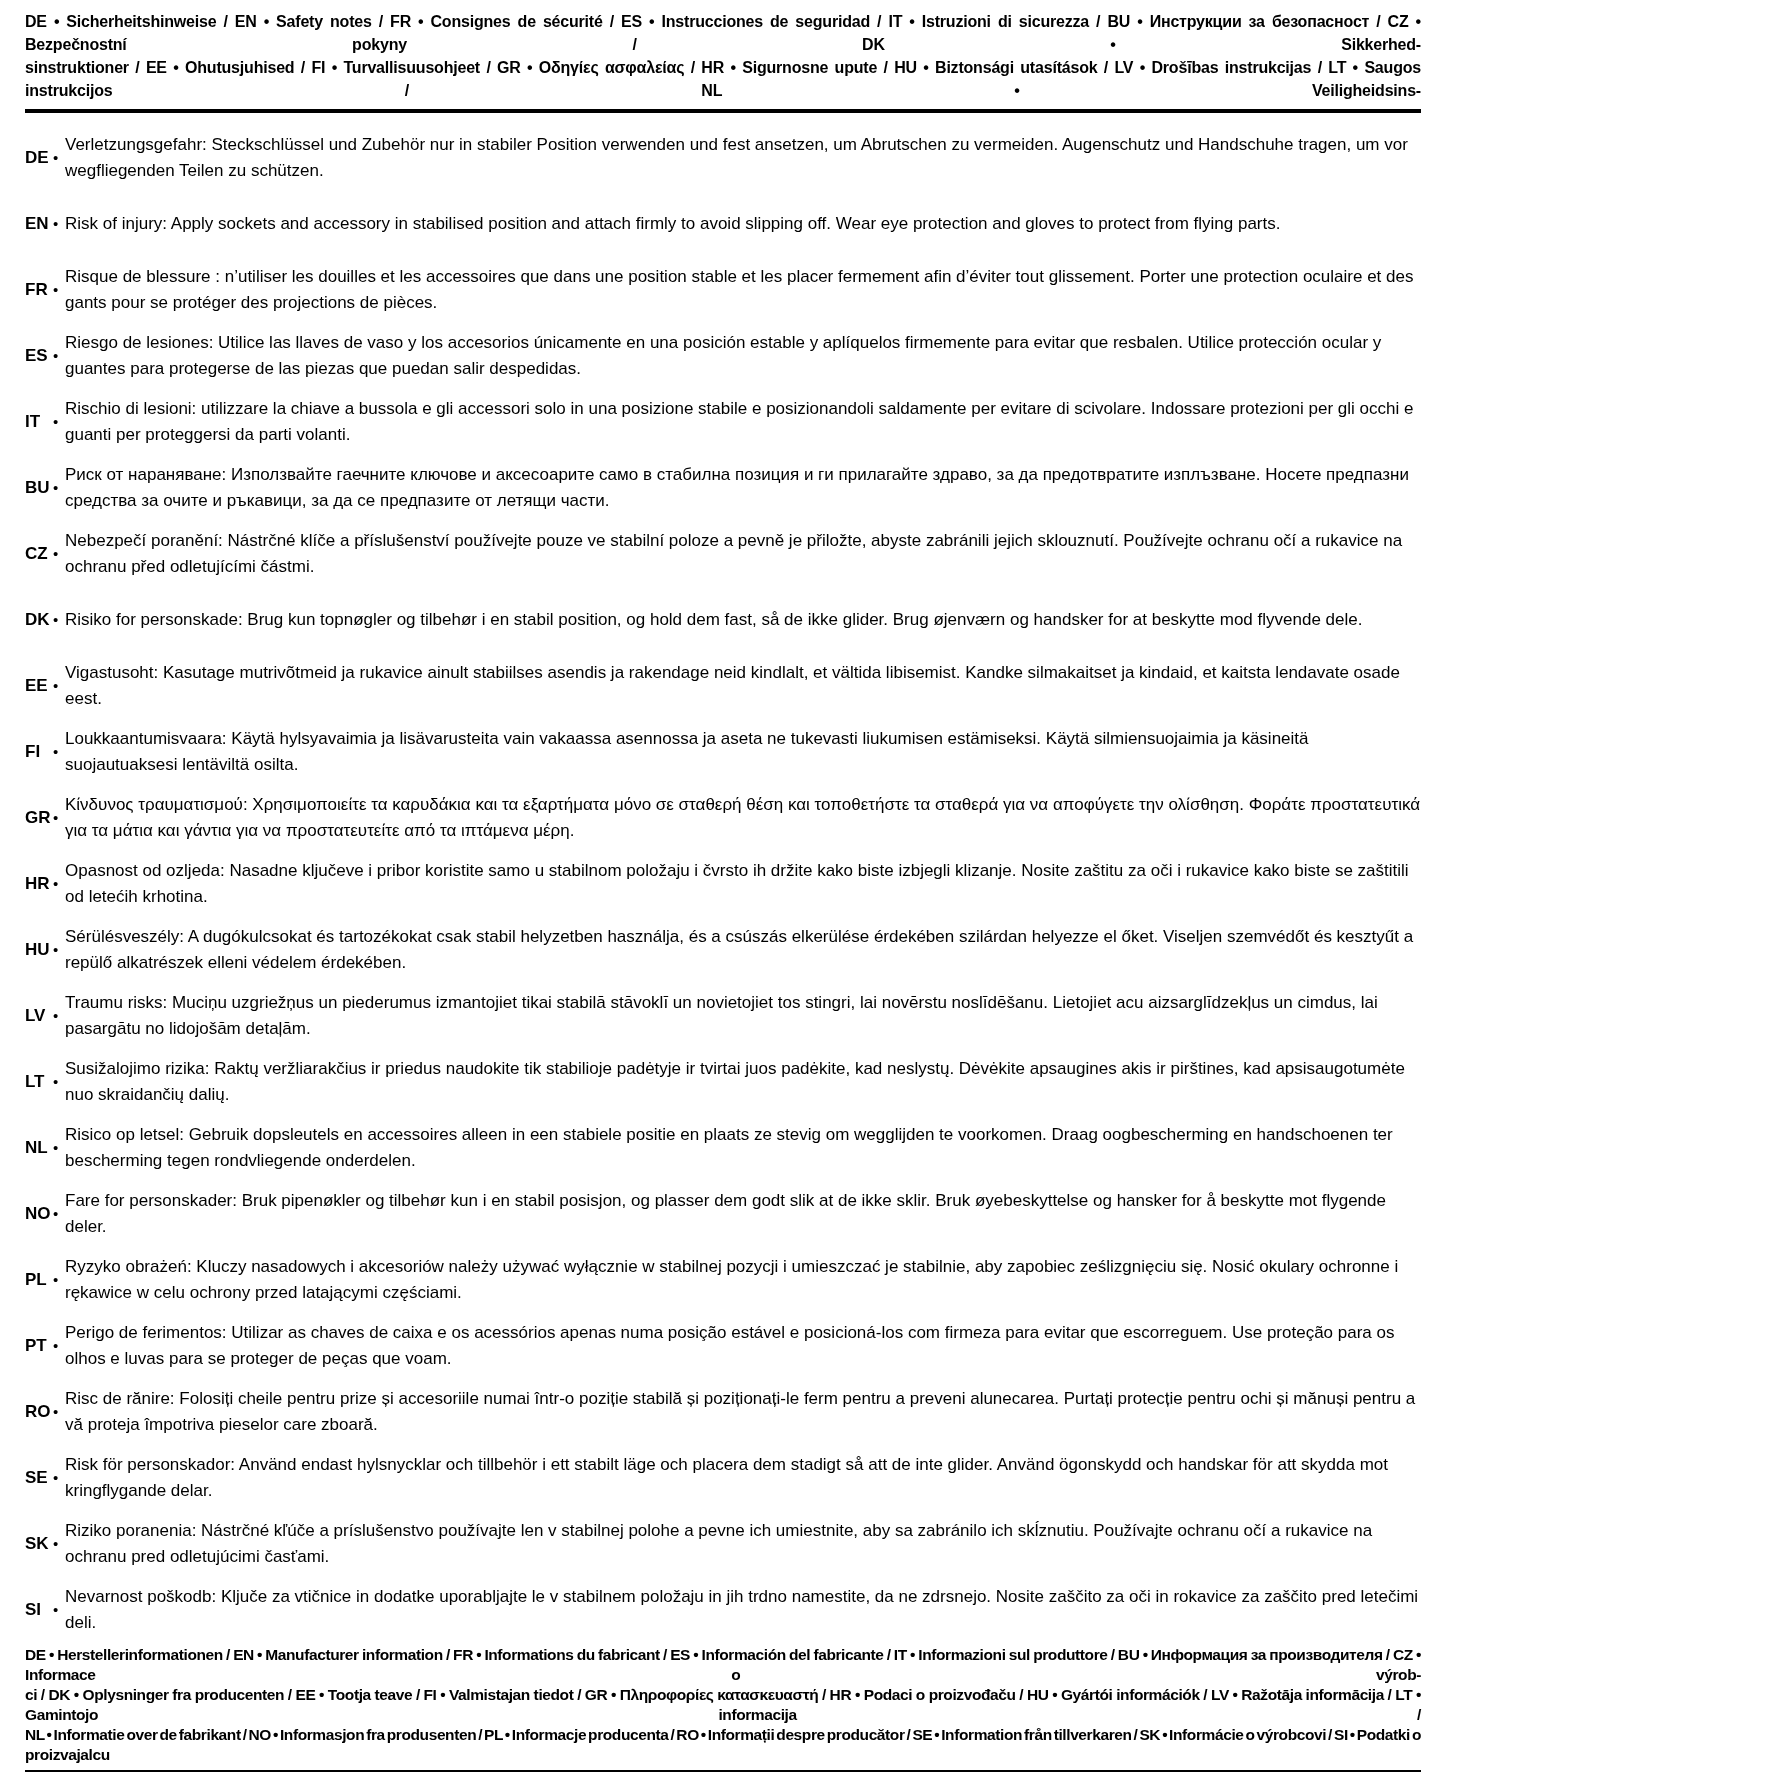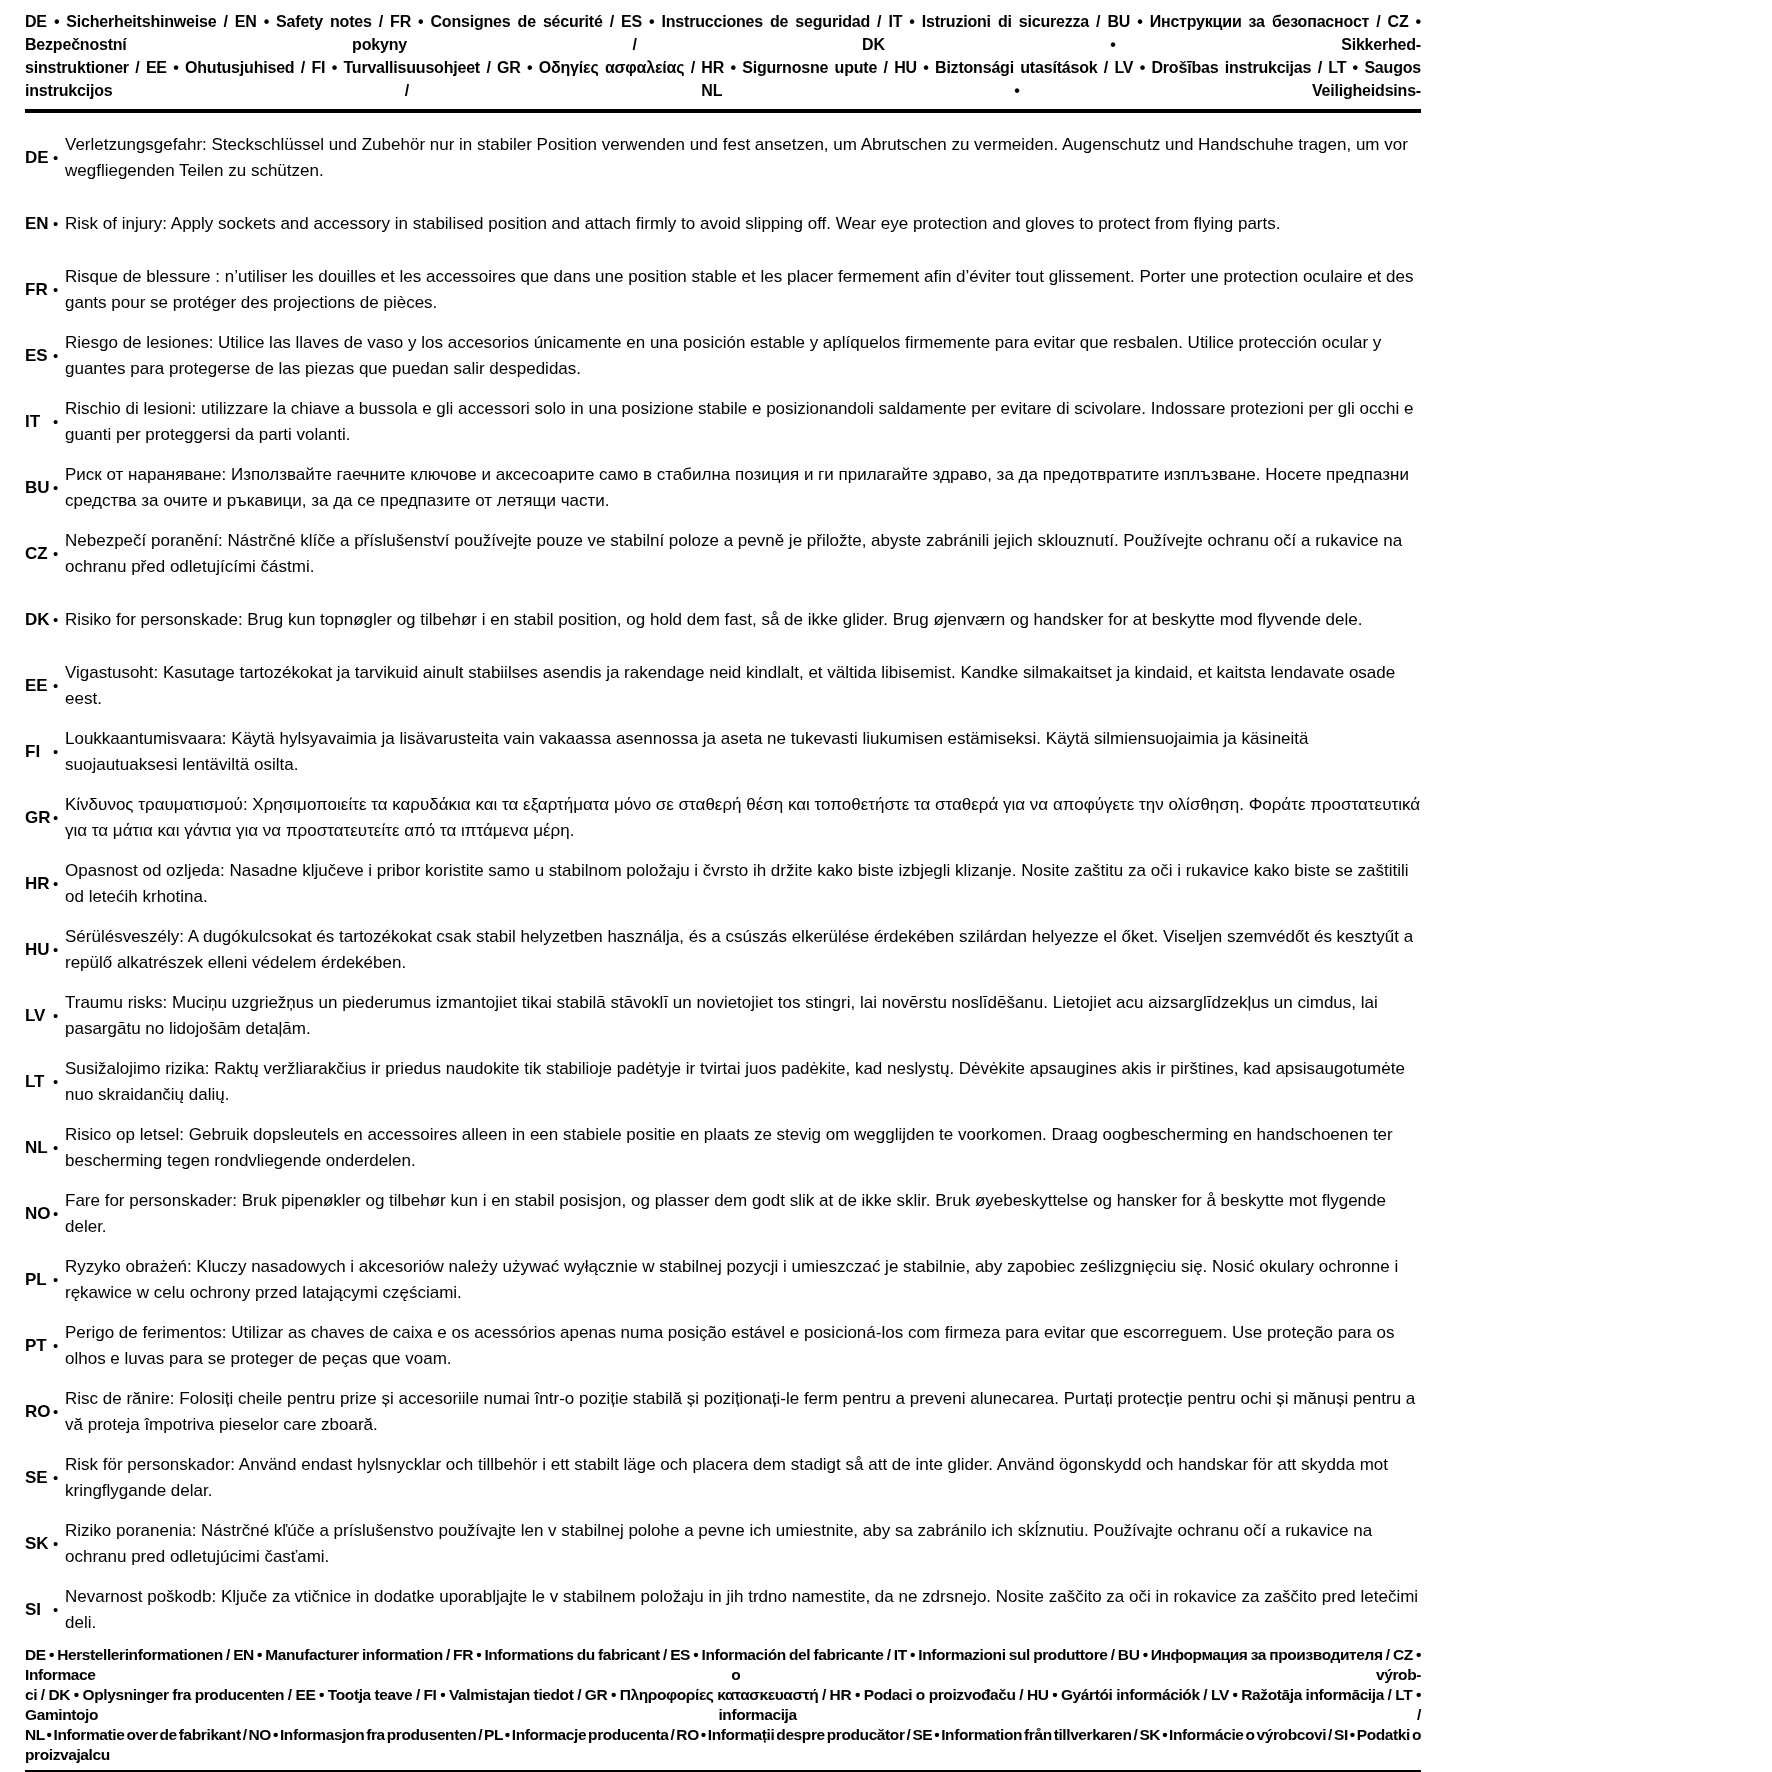--- a/index.html
+++ b/index.html
@@ -159,21 +159,21 @@
       <span class="text">Nebezpečí poranění: Nástrčné klíče a příslušenství používejte pouze ve stabilní poloze a pevně je přiložte, abyste zabránili jejich sklouznutí. Používejte ochranu očí a rukavice na ochranu před odletujícími částmi.</span>
     </div>
     <div class="entry">
       <span class="code">DK</span>
       <span class="bullet">•</span>
       <span class="text">Risiko for personskade: Brug kun topnøgler og tilbehør i en stabil position, og hold dem fast, så de ikke glider. Brug øjenværn og handsker for at beskytte mod flyvende dele.</span>
     </div>
     <div class="entry">
       <span class="code">EE</span>
       <span class="bullet">•</span>
-      <span class="text">Vigastusoht: Kasutage tartozékokat ja tarvikuid ainult stabiilses asendis ja rakendage neid kindlalt, et vältida libisemist. Kandke silmakaitset ja kindaid, et kaitsta lendavate osade eest.</span>
+      <span class="text">Vigastusoht: Kasutage mutrivõtmeid ja rukavice ainult stabiilses asendis ja rakendage neid kindlalt, et vältida libisemist. Kandke silmakaitset ja kindaid, et kaitsta lendavate osade eest.</span>
     </div>
     <div class="entry">
       <span class="code">FI</span>
       <span class="bullet">•</span>
       <span class="text">Loukkaantumisvaara: Käytä hylsyavaimia ja lisävarusteita vain vakaassa asennossa ja aseta ne tukevasti liukumisen estämiseksi. Käytä silmiensuojaimia ja käsineitä suojautuaksesi lentäviltä osilta.</span>
     </div>
     <div class="entry">
       <span class="code">GR</span>
       <span class="bullet">•</span>
       <span class="text">Κίνδυνος τραυματισμού: Χρησιμοποιείτε τα καρυδάκια και τα εξαρτήματα μόνο σε σταθερή θέση και τοποθετήστε τα σταθερά για να αποφύγετε την ολίσθηση. Φοράτε προστατευτικά για τα μάτια και γάντια για να προστατευτείτε από τα ιπτάμενα μέρη.</span>

